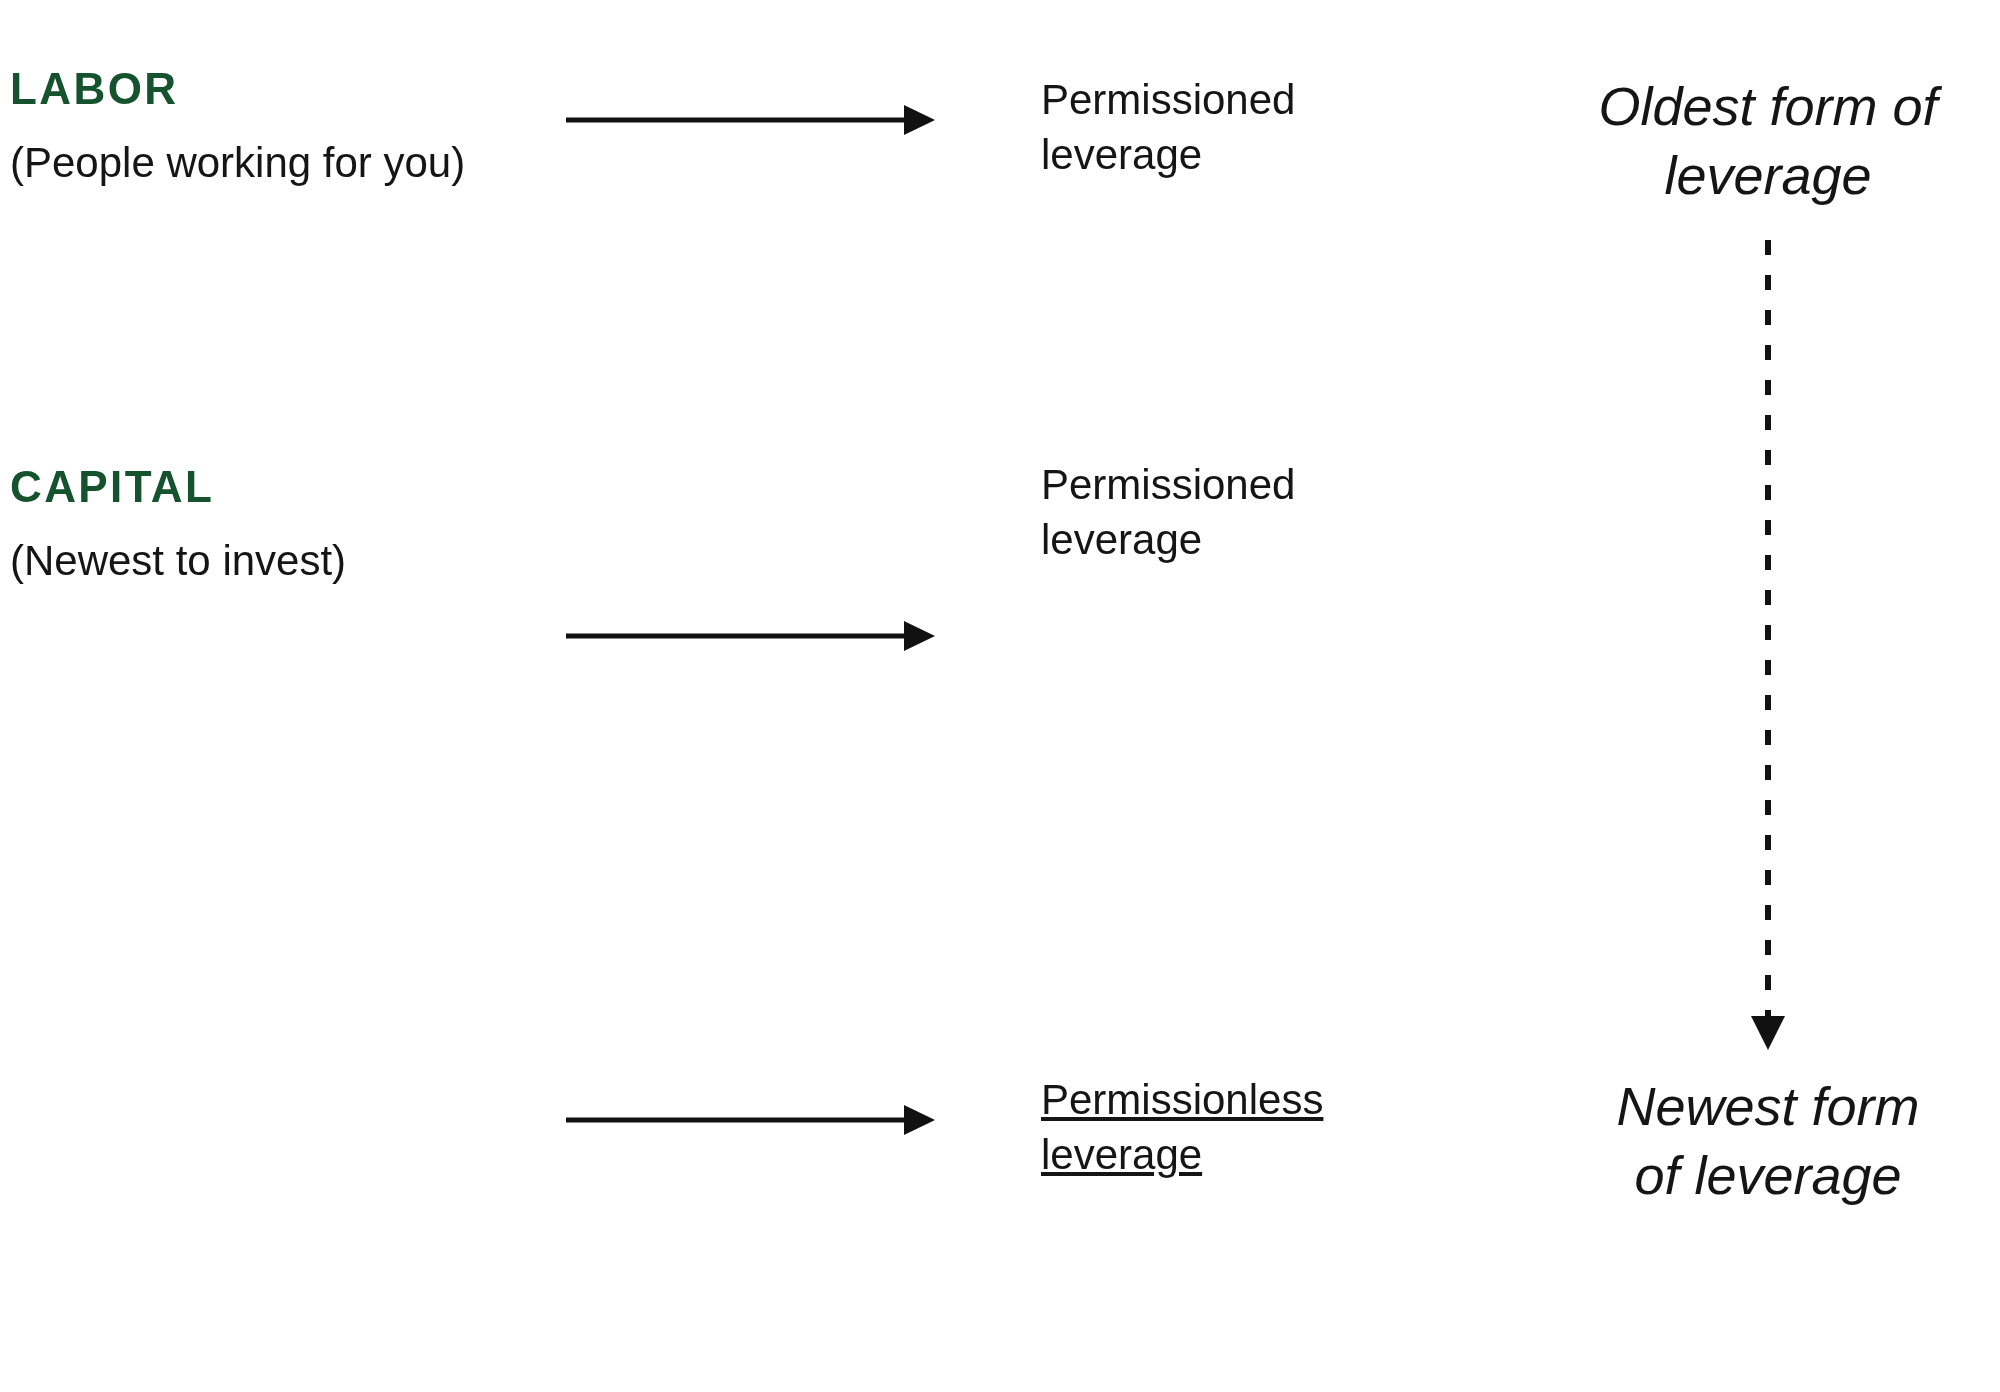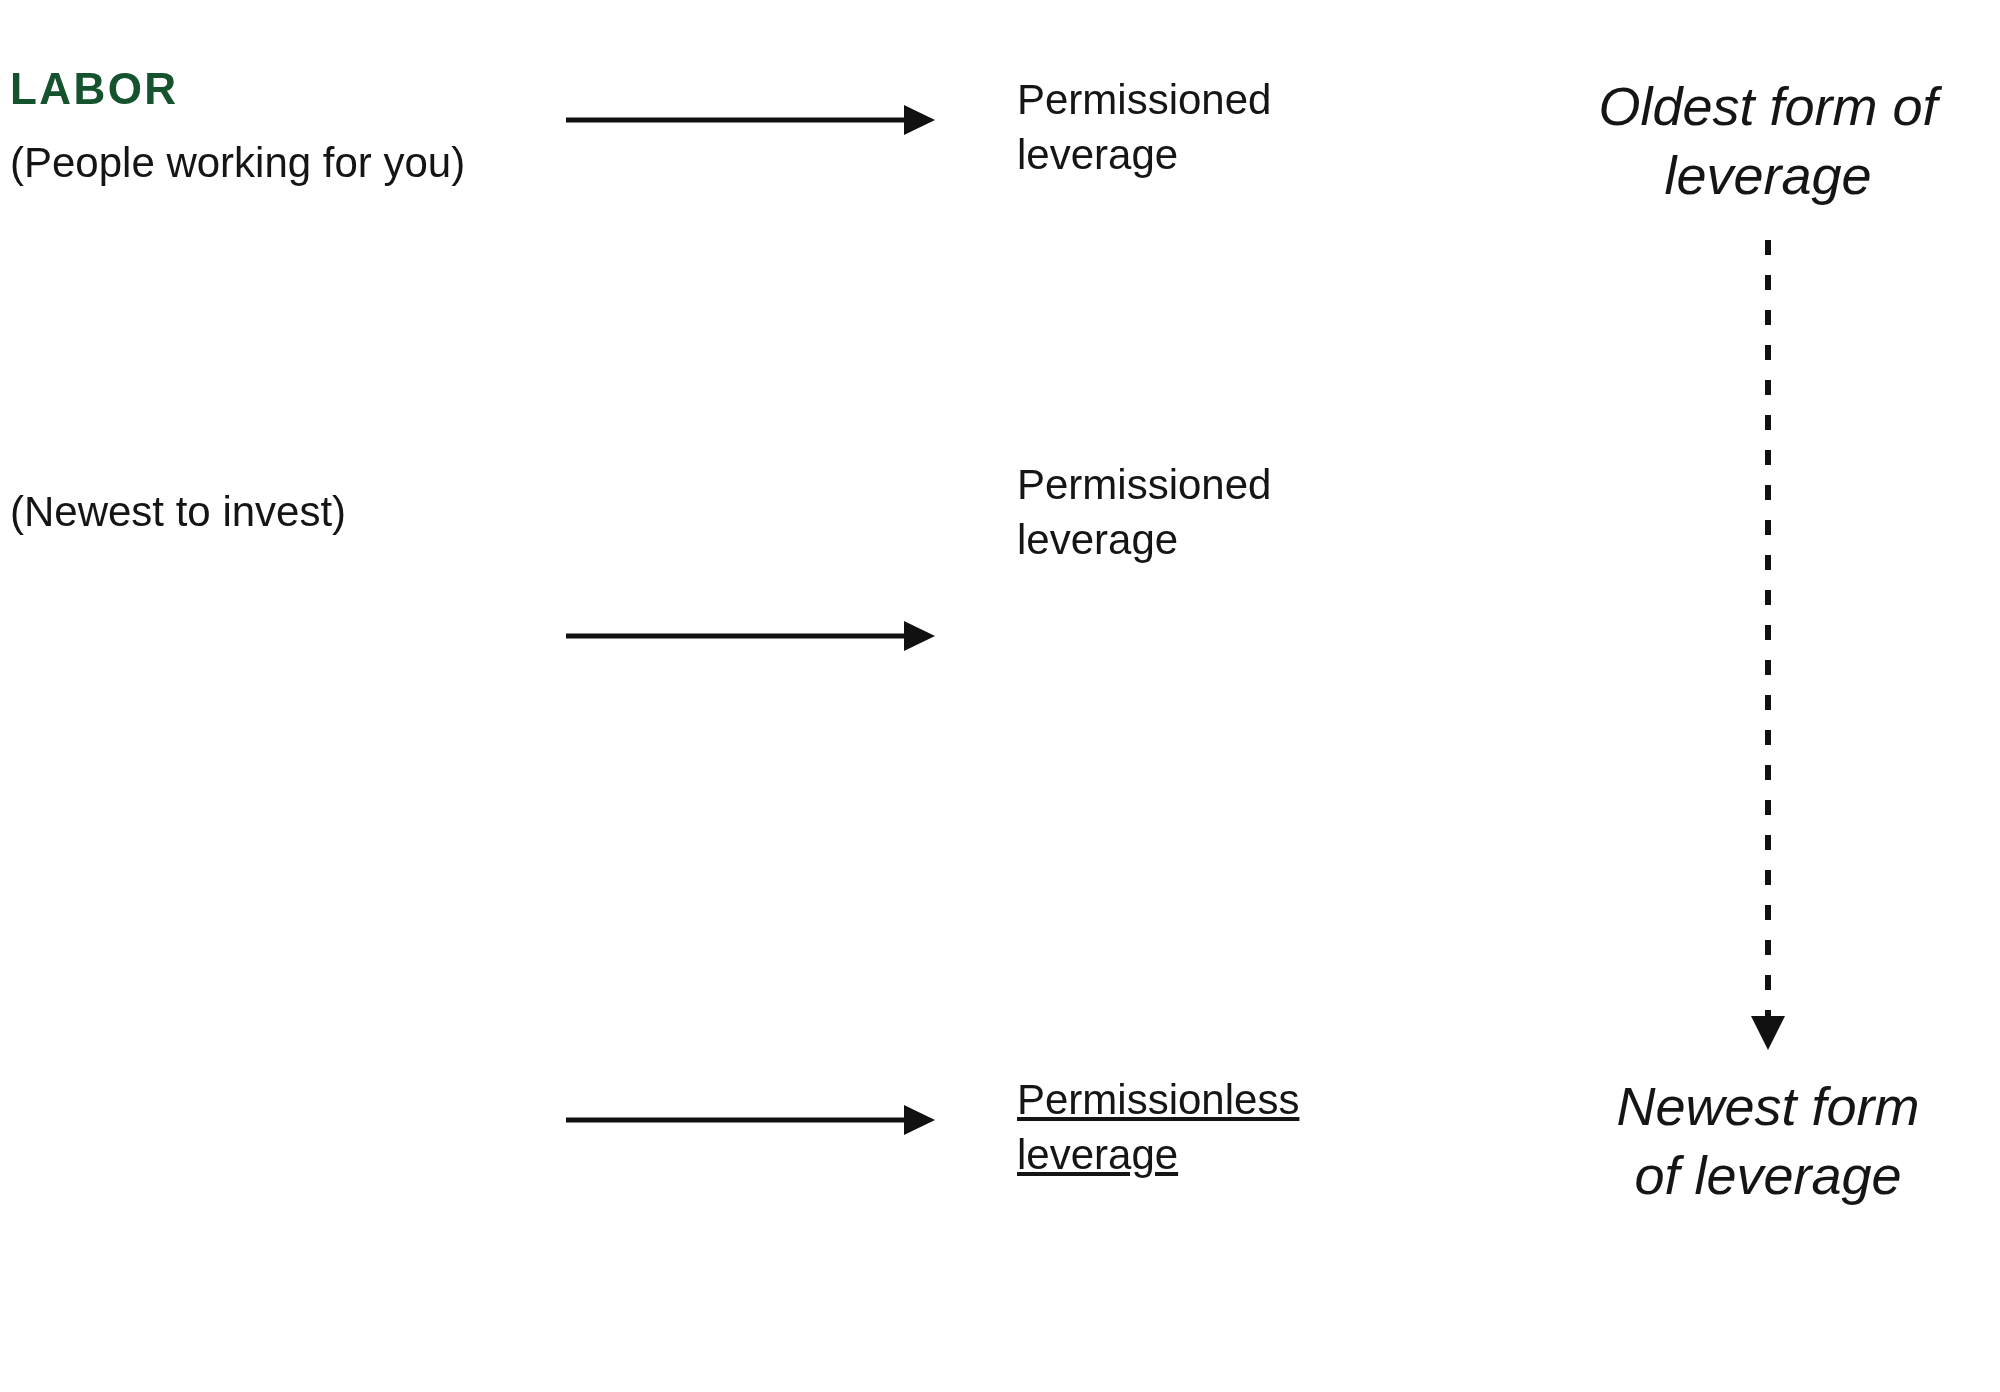--- a/index.html
+++ b/index.html
@@ -45,21 +45,21 @@
     position: absolute;
     left: 566px;
     width: 370px;
     height: 40px;
   }
   .arrow svg { display: block; }
 
   
   .lev-block {
     position: absolute;
-    left: 1017px;
+    left: 1041px;
     width: 400px;
     font-size: 42px;
     line-height: 1.32;
     font-weight: 400;
     color: #151515;
   }
 
   
   .note-block {
     position: absolute;
@@ -105,20 +105,21 @@
   <div class="note-block" style="top: 72px;">Oldest form of leverage</div>
 
   <div class="timeline">
     <svg width="60" height="820" viewBox="0 0 60 820" xmlns="http://www.w3.org/2000/svg">
       <line x1="30" y1="4" x2="30" y2="780" stroke="#111111" stroke-width="6" stroke-dasharray="15 20" stroke-linecap="butt"></line>
       <polygon points="13,780 47,780 30,814" fill="#111111"></polygon>
     </svg>
   </div>
 
   <div class="cat-block" style="top: 462px;">
+    <div class="cat-title">CAPITAL</div>
     <div class="cat-sub">(Newest to invest)</div>
   </div>
 
   <div class="arrow" style="top: 616px;">
     <svg width="370" height="40" viewBox="0 0 370 40" xmlns="http://www.w3.org/2000/svg">
       <line x1="0" y1="20" x2="341" y2="20" stroke="#111111" stroke-width="5"></line>
       <polygon points="338,5 369,20 338,35" fill="#111111"></polygon>
     </svg>
   </div>
 

